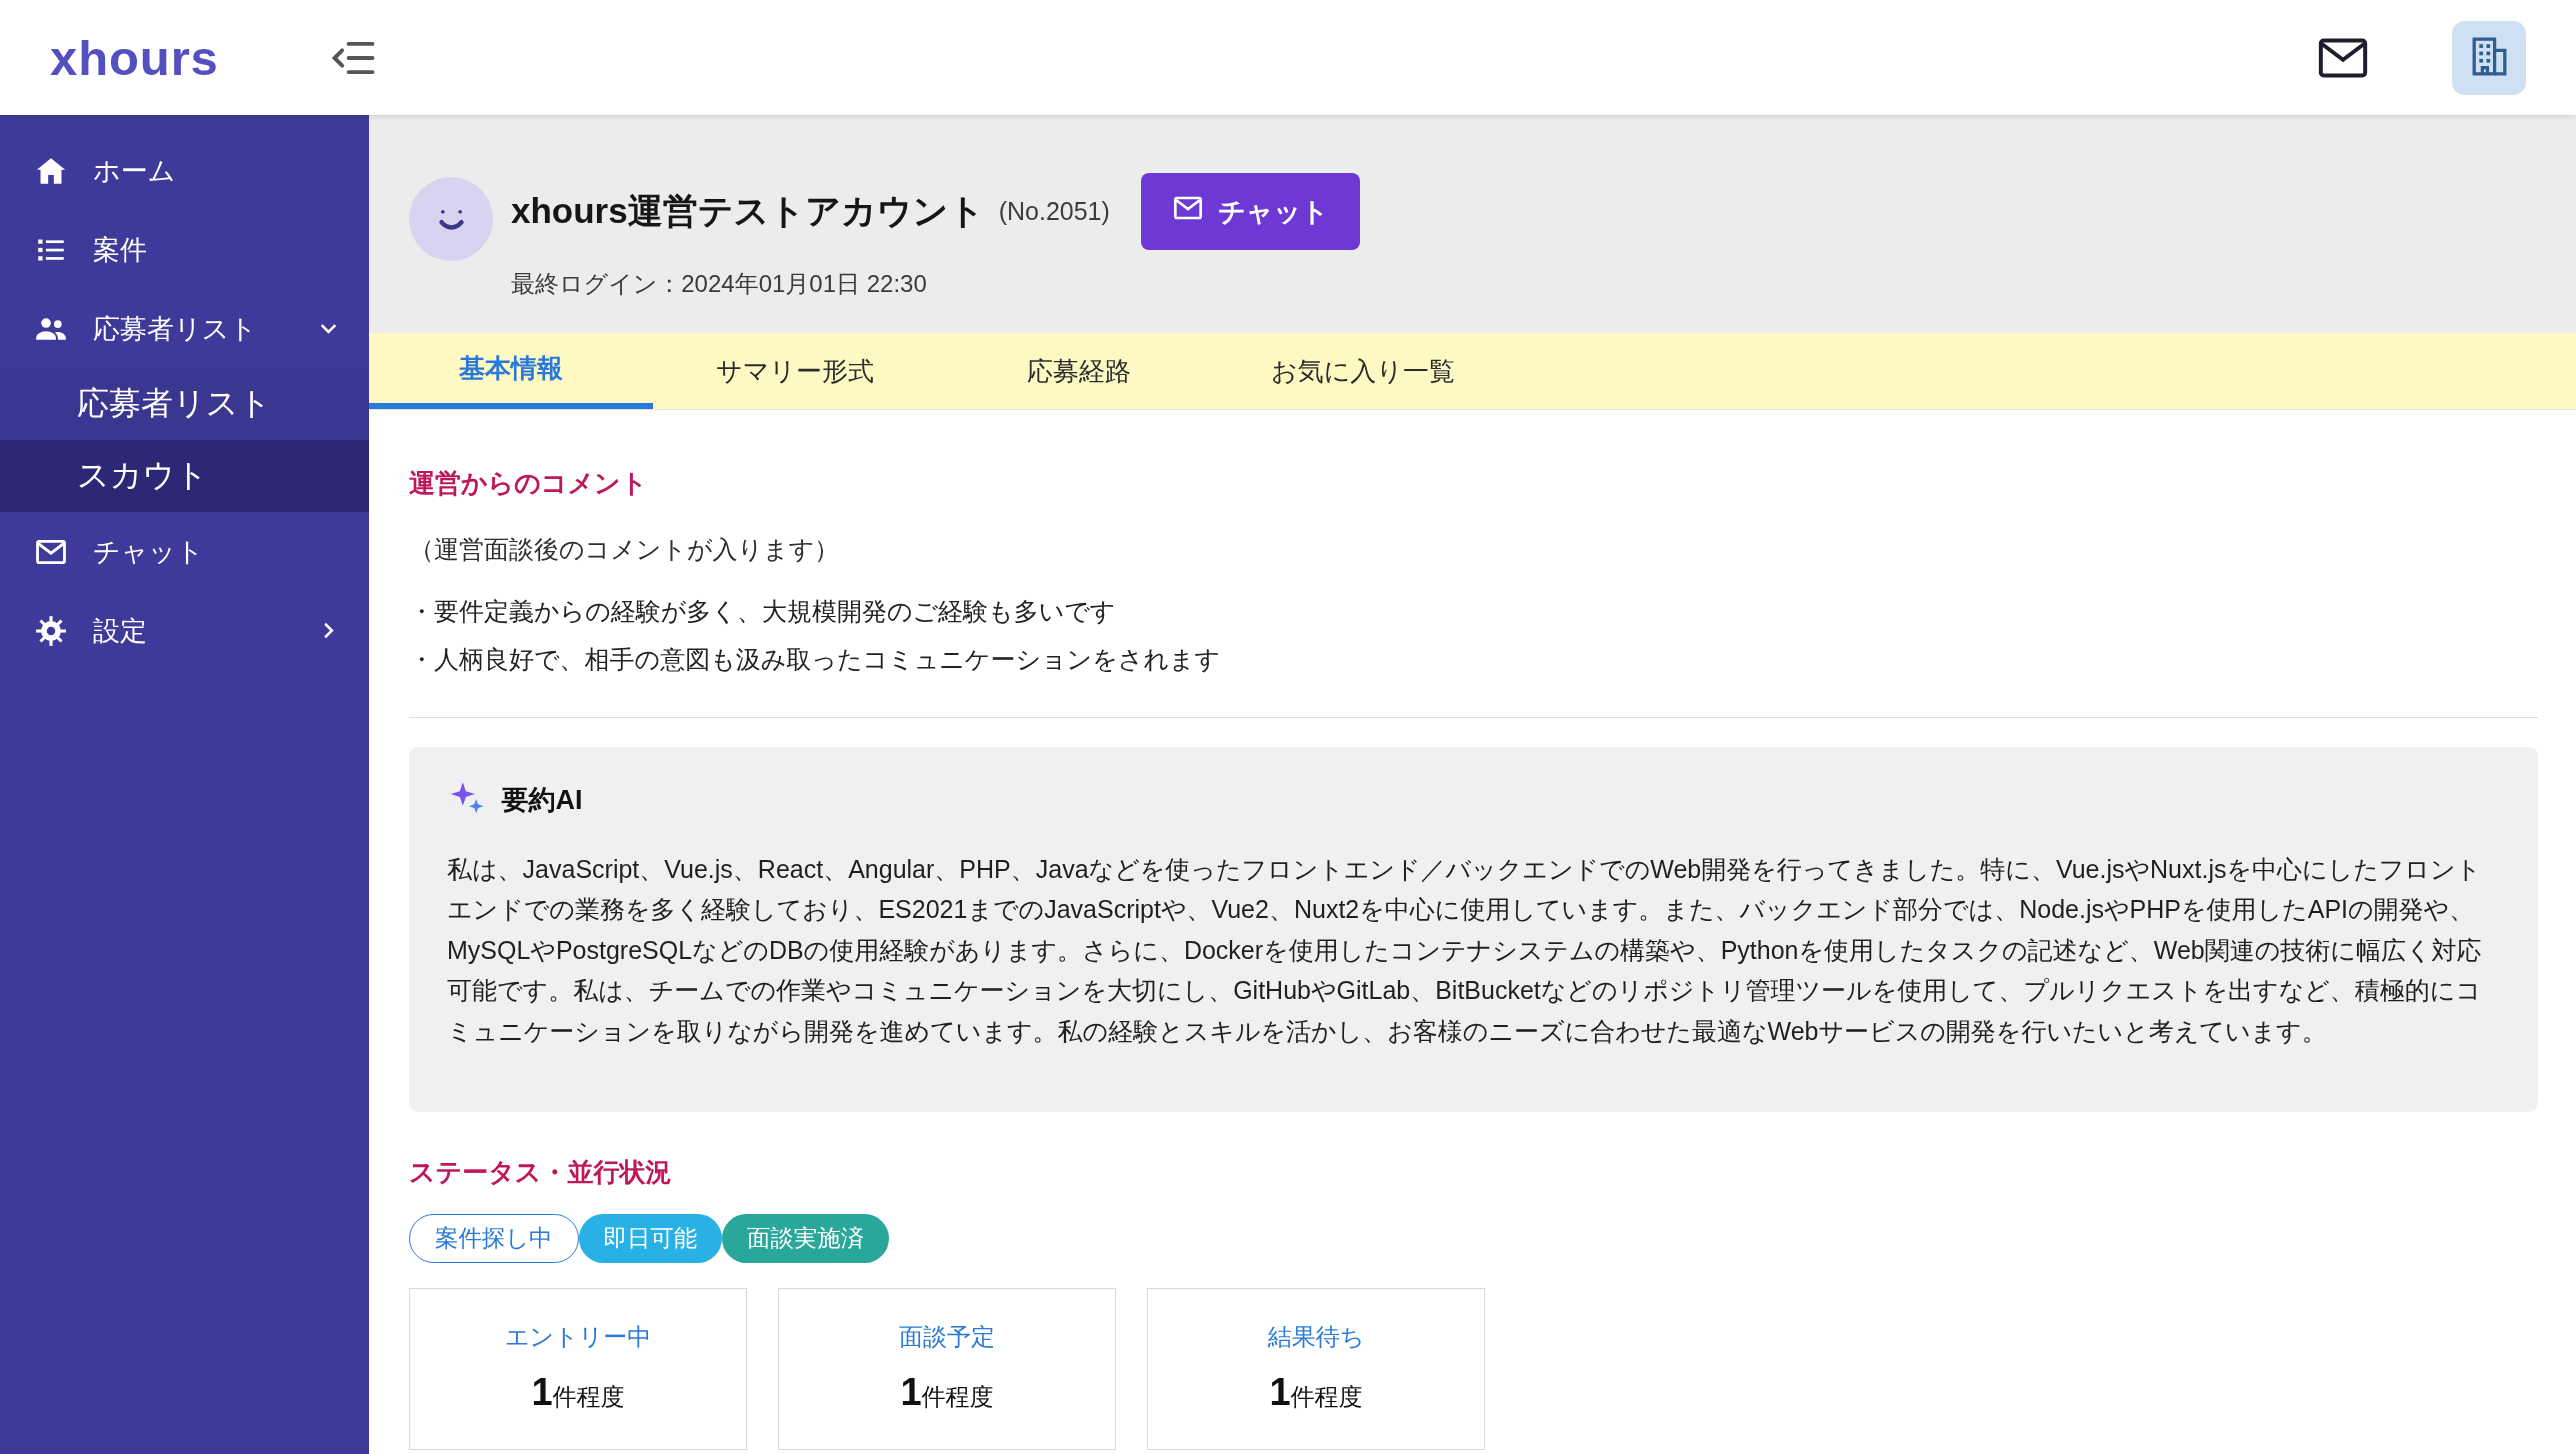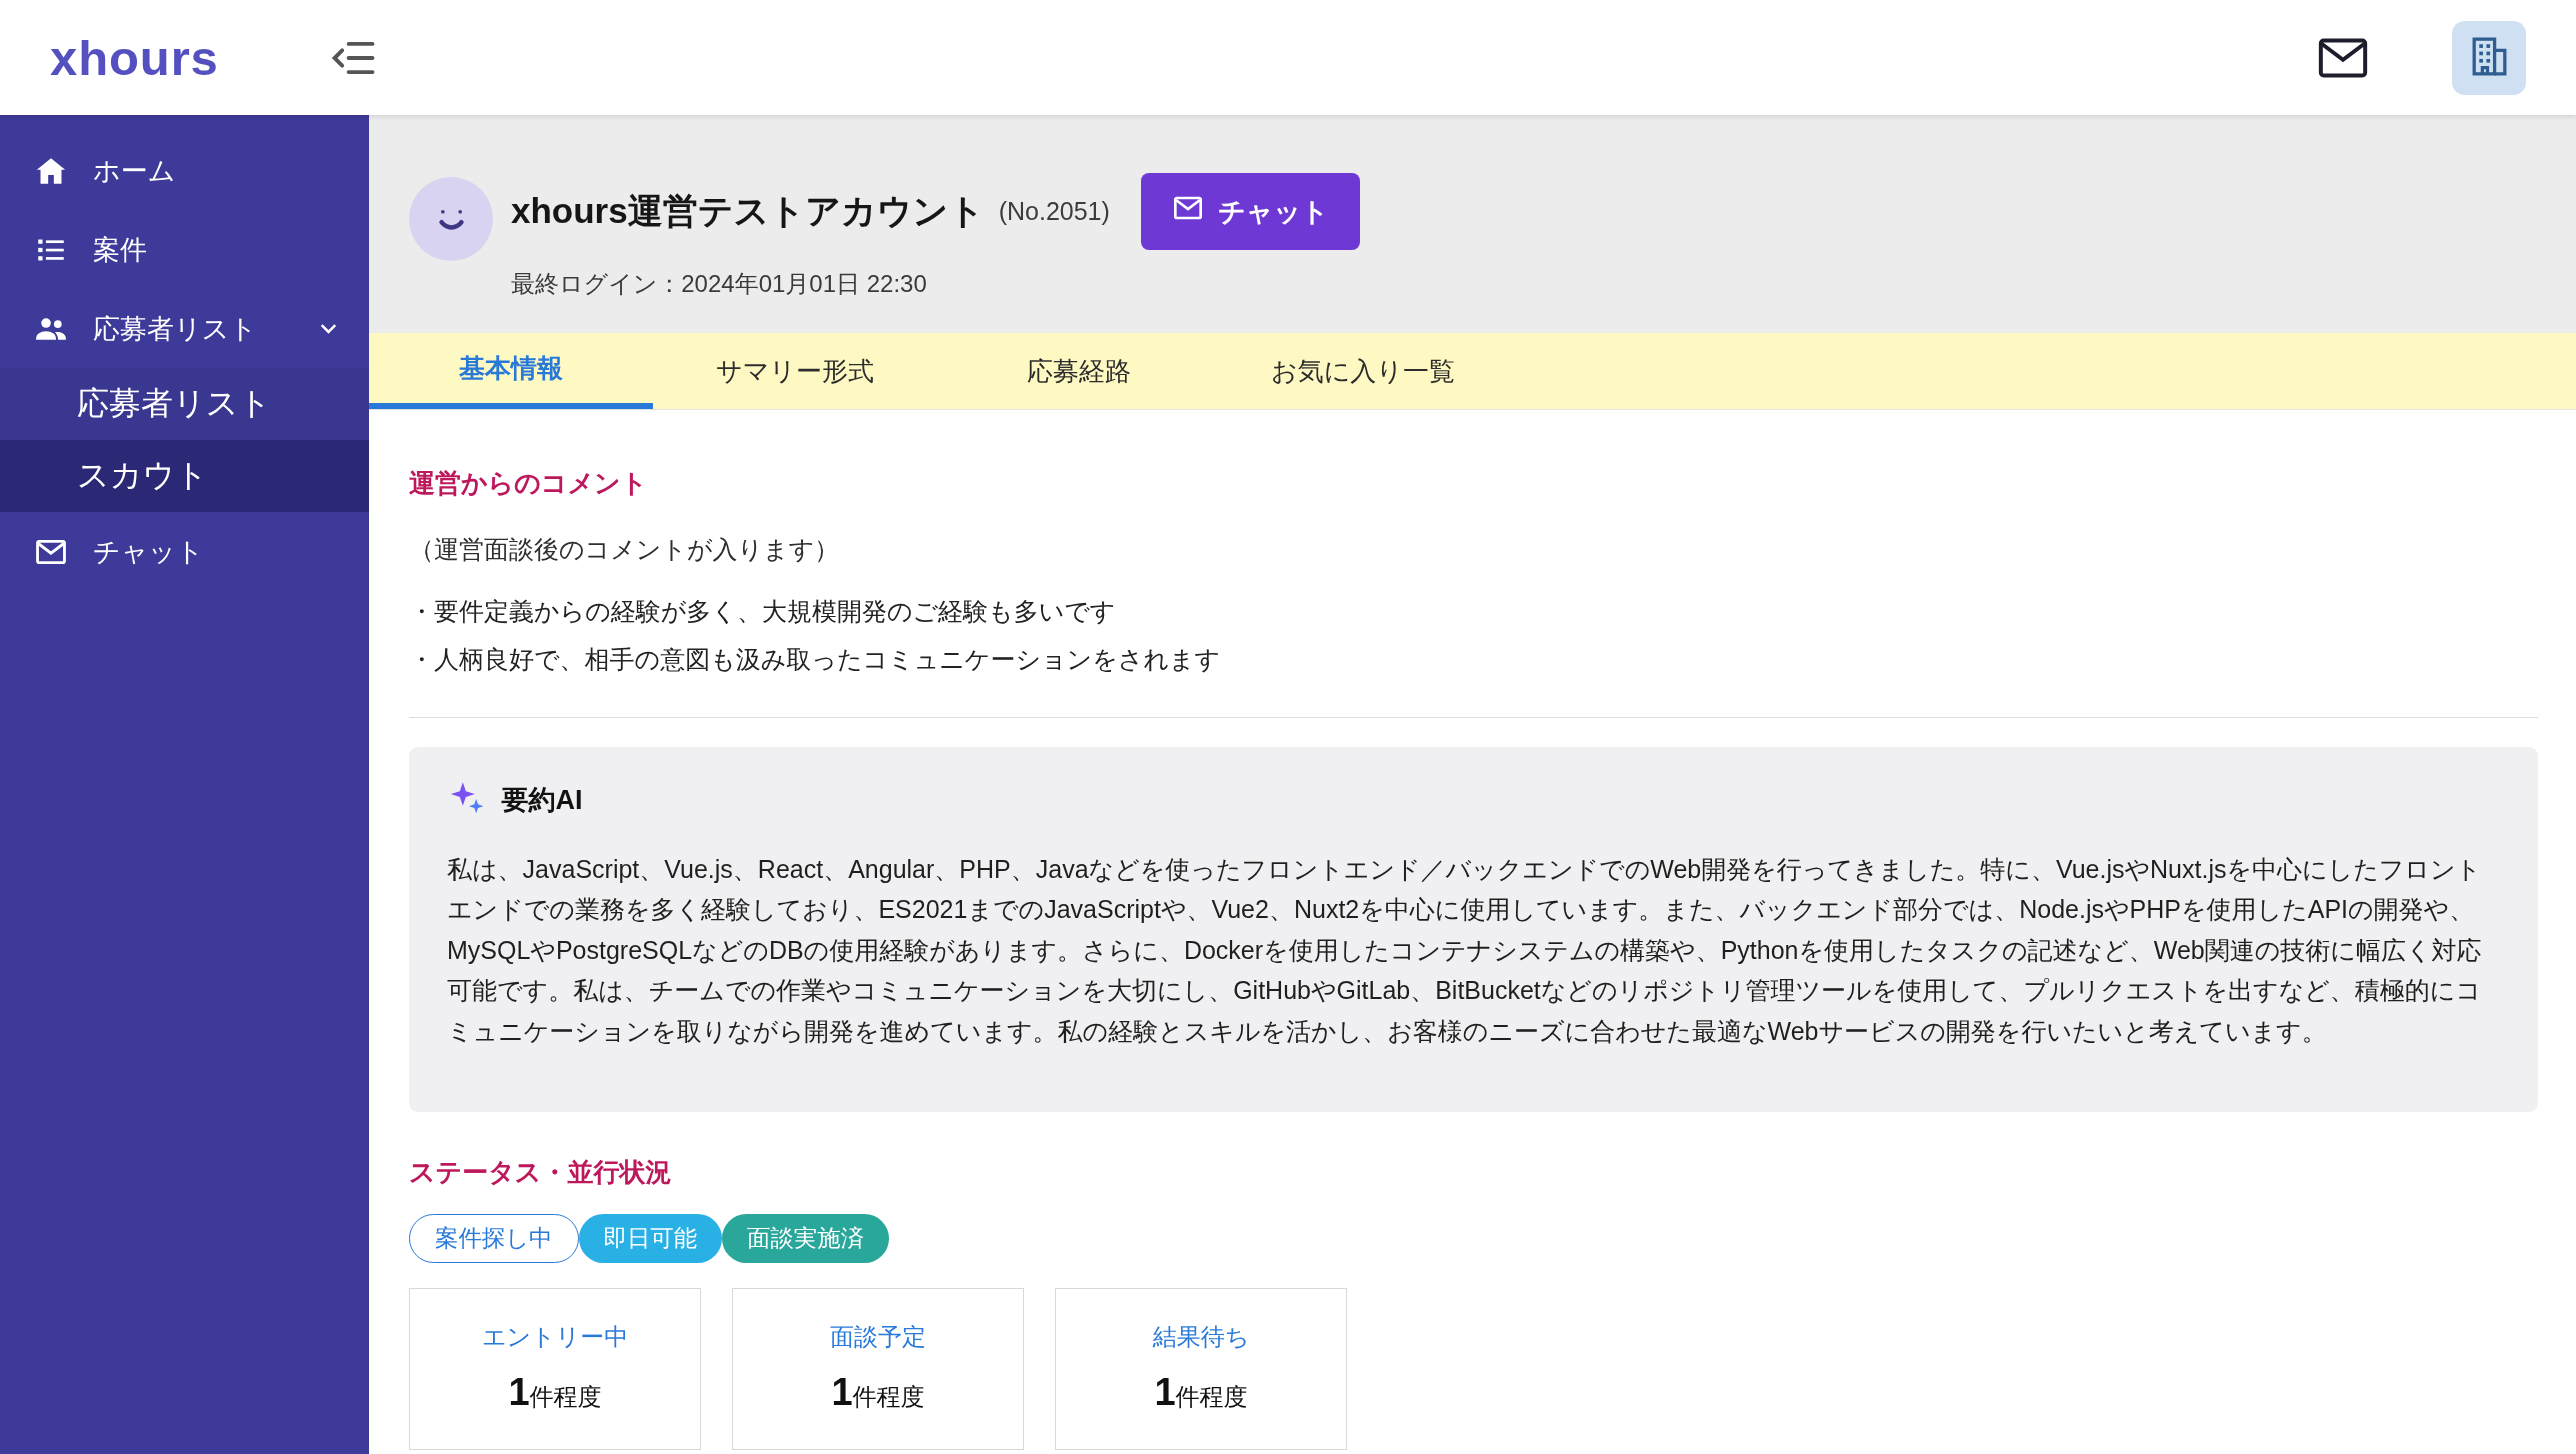--- a/index.html
+++ b/index.html
@@ -94,21 +94,21 @@
   .badge{
     height:49px;display:flex;align-items:center;padding:0 25px;border-radius:25px;
     font-size:23.4px;cursor:default;box-sizing:border-box;
   }
   .badge.outline{border:1.8px solid #2979d9;color:#2979d9;background:#fff}
   .badge.cyan{background:#29b1e6;color:#fff}
   .badge.teal{background:#2aa79b;color:#fff}
 
   .cards{margin-top:25px;display:flex;gap:31px}
   .status-card{
-    width:292px;height:162px;background:#fff;border:0.9px solid #d8d8d8;
+    width:338px;height:162px;background:#fff;border:0.9px solid #d8d8d8;
     box-sizing:border-box;text-align:center;
   }
   .card-title{margin-top:32px;font-size:24px;color:#2979d9}
   .card-count-row{margin-top:18px;display:flex;justify-content:center;align-items:baseline}
   .card-count{font-size:38px;font-weight:700;color:#111}
   .card-unit{font-size:24px;color:#111}
 </style>
 </head>
 <body>
 
@@ -192,20 +192,40 @@
       <span>スカウト</span>
     </div>
     <div class="nav-item">
       <span class="nav-icon">
         <svg viewBox="0 0 24 24" fill="none" stroke="currentColor" stroke-width="2">
           <rect x="2.5" y="4.5" width="19" height="15" rx="1.2"></rect>
             <path d="M3 6l9 6.8L21 6"></path>
         </svg>
       </span>
       <span>チャット</span>
+    </div>
+    <div class="nav-item">
+      <span class="nav-icon">
+        <svg viewBox="0 0 24 24">
+          <g fill="currentColor">
+            <rect x="10.9" y="1.5" width="2.2" height="21"></rect>
+            <rect x="10.9" y="1.5" width="2.2" height="21" transform="rotate(45 12 12)"></rect>
+            <rect x="10.9" y="1.5" width="2.2" height="21" transform="rotate(90 12 12)"></rect>
+            <rect x="10.9" y="1.5" width="2.2" height="21" transform="rotate(135 12 12)"></rect>
+            <circle cx="12" cy="12" r="7"></circle>
+          </g>
+          <circle cx="12" cy="12" r="3" fill="#3e3a99"></circle>
+        </svg>
+      </span>
+      <span>設定</span>
+      <span class="nav-chevron">
+        <svg viewBox="0 0 24 24" fill="none" stroke="currentColor" stroke-width="2.2">
+            <path d="M9 6l6 6-6 6"></path>
+          </svg>
+      </span>
     </div>
   </div>
 </nav>
 
 <main class="main">
 
   <section class="profile-header">
     <div class="ph-row">
       <div class="avatar-circle">
         <span>

